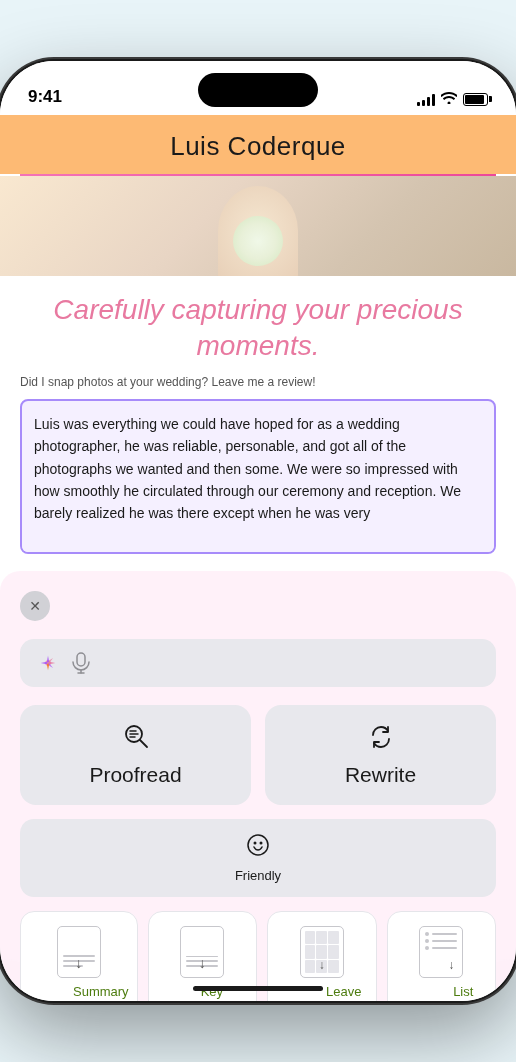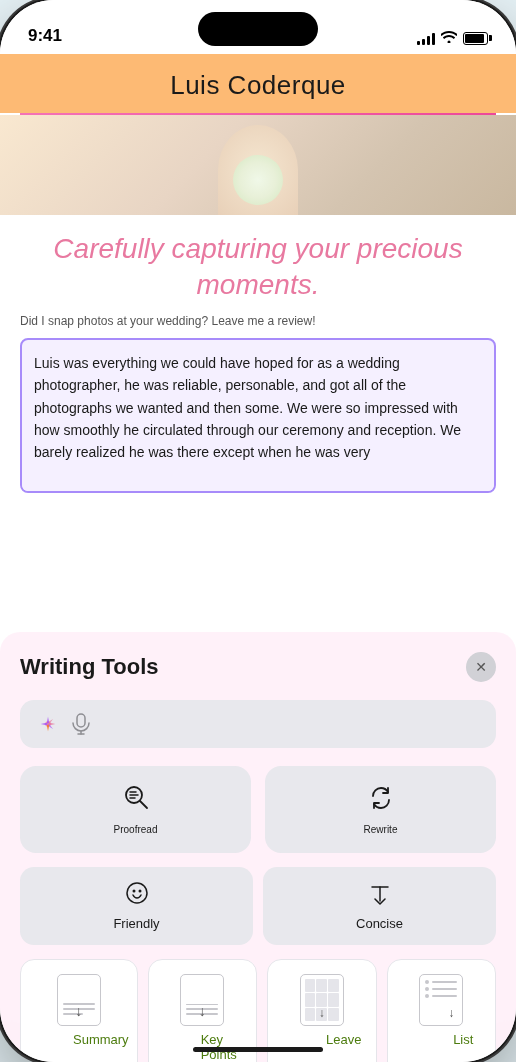--- a/index.html
+++ b/index.html
@@ -8,21 +8,21 @@
       background: #e8f4f8;
       display: flex;
       justify-content: center;
       align-items: center;
       min-height: 100vh;
       font-family: -apple-system, BlinkMacSystemFont, 'SF Pro Display', 'Helvetica Neue', sans-serif;
     }
 
     .phone {
       width: 516px;
-      height: 1062px;
+      height: 940px;
       background: #fff;
       border-radius: 54px;
       position: relative;
       overflow: hidden;
       box-shadow: 0 0 0 2px #1a1a1a, 0 0 0 4px #3a3a3a, 0 30px 80px rgba(0,0,0,0.4);
     }
 
     
     .status-bar {
       position: absolute;
@@ -315,21 +315,21 @@
       gap: 8px;
       cursor: pointer;
     }
 
     .tool-btn-large .icon {
       font-size: 22px;
       color: #1a1a1a;
     }
 
     .tool-btn-large .label {
-      font-size: 10px;
+      font-size: 21px;
       color: #1a1a1a;
       font-weight: 400;
     }
 
     .tools-row-small {
       display: flex;
       gap: 10px;
       margin-bottom: 14px;
     }
 
@@ -529,21 +529,20 @@
 
     <div class="review-prompt">Did I snap photos at your wedding? Leave me a review!</div>
 
     <div class="review-text-area">
       <span>Luis was everything we could have hoped for as a wedding photographer, he was reliable, personable, and got all of the photographs we wanted and then some. We were so impressed with how smoothly he circulated through our ceremony and reception. We barely realized he was there except when he was very</span>
     </div>
   </div>
 
   <div class="writing-tools-overlay">
     <div class="writing-tools-header">
-      <span class="writing-tools-title">Writing Tools</span>
       <div class="close-btn">
         <span>✕</span>
       </div>
     </div>
 
     <div class="search-bar">
       <div class="search-icon-sparkle">
         <svg class="sparkle-svg" viewBox="0 0 24 24" fill="none">
           <path d="M12 2C12 2 13 7 16 10C19 13 24 14 24 14C24 14 19 15 16 18C13 21 12 26 12 26" stroke="none"></path>
           <circle cx="12" cy="12" r="3" fill="#e879a0" opacity="0.8"></circle>
@@ -595,30 +594,20 @@
       <div class="tool-btn-small">
         <span class="icon">
           <svg width="24" height="24" viewBox="0 0 24 24" fill="none">
             <circle cx="12" cy="12" r="10" stroke="#1a1a1a" stroke-width="1.5"></circle>
             <path d="M8 14s1.5 3 4 3 4-3 4-3" stroke="#1a1a1a" stroke-width="1.5" stroke-linecap="round"></path>
             <circle cx="9" cy="10" r="1.5" fill="#1a1a1a"></circle>
             <circle cx="15" cy="10" r="1.5" fill="#1a1a1a"></circle>
           </svg>
         </span>
         <span class="label">Friendly</span>
-      </div>
-      <div class="tool-btn-small">
-        <span class="icon">
-          <svg width="24" height="24" viewBox="0 0 24 24" fill="none">
-            <line x1="4" y1="6" x2="20" y2="6" stroke="#1a1a1a" stroke-width="1.5" stroke-linecap="round"></line>
-            <path d="M12 6 L12 20" stroke="#1a1a1a" stroke-width="1.5" stroke-linecap="round"></path>
-            <path d="M7 18 L12 23 L17 18" stroke="#1a1a1a" stroke-width="1.5" stroke-linecap="round" stroke-linejoin="round"></path>
-          </svg>
-        </span>
-        <span class="label">Concise</span>
       </div>
     </div>
 
     <div class="tools-row-card">
 
       <div class="tool-card">
         <div class="card-doc">
           <div class="card-doc-lines">
             <div class="doc-line full"></div>
             <div class="doc-line full"></div>

